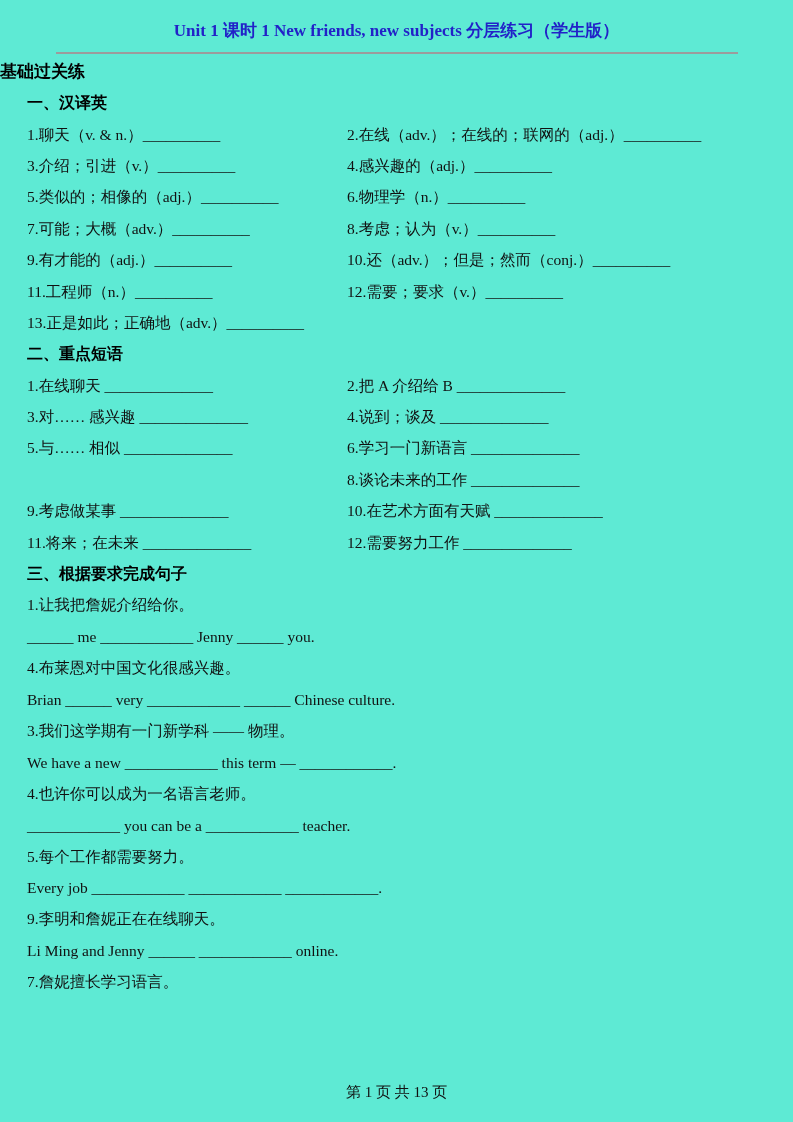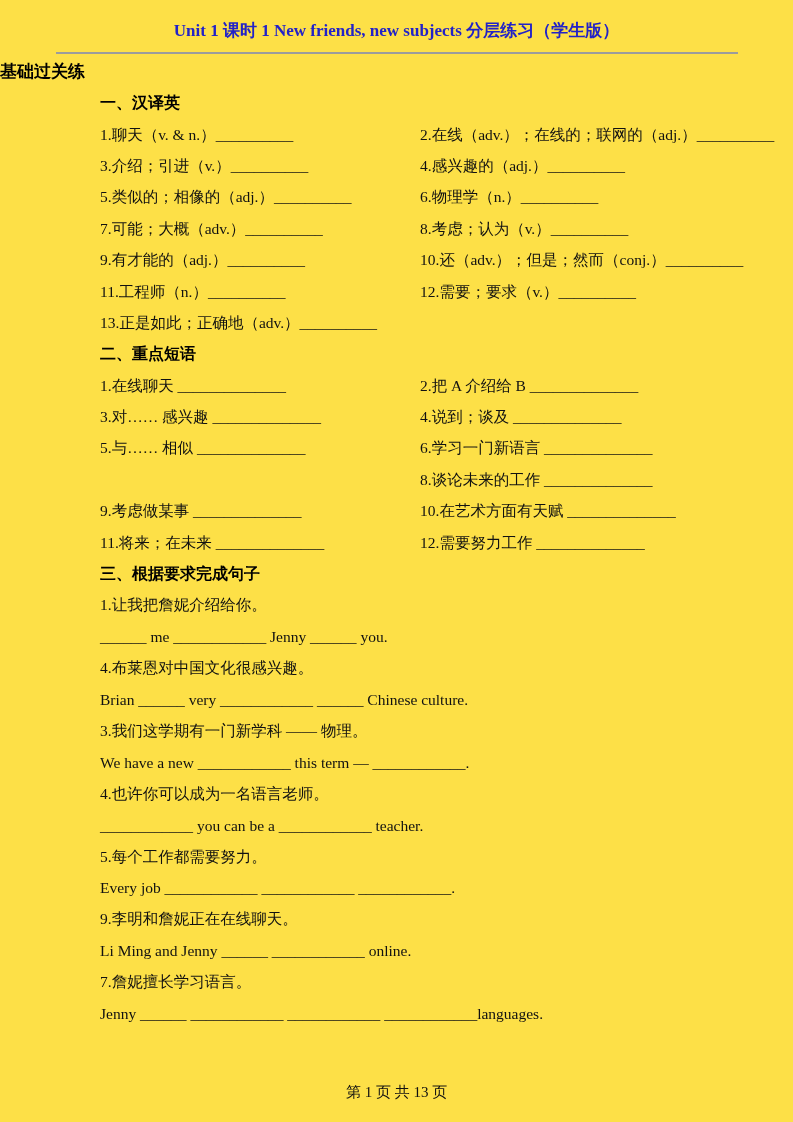--- a/index.html
+++ b/index.html
@@ -1,19 +1,19 @@
 <!DOCTYPE html>
 <html><head>
 <meta charset="utf-8">
 <style>
   html,body { margin:0; padding:0; background:#ffffff; }
   .page {
     position:relative;
     width:793px; height:1122px;
-    background:#fde047;
+    background:#5eead4;
     font-family:"Liberation Serif","DejaVu Serif",serif;
     color:#111111;
     overflow:hidden;
   }
   .doc-title {
     padding-top:20px;
     text-align:center;
     font-size:17px;
     line-height:22px;
     font-weight:bold;
@@ -28,23 +28,22 @@
   .subtitle {
     margin-top:2px;
     height:32px;
     line-height:32px;
     text-align:left;
     font-size:17px;
     font-weight:bold;
     color:#000000;
   }
   .content {
-    padding-left:79px;
+    padding-left:27px;
     padding-right:36px;
-    margin-left:21px;
   }
   .line {
     position:relative;
     height:31.4px;
     display:flex;
     align-items:center;
     font-size:15.5px;
     white-space:pre;
   }
   .line.heading {
@@ -146,19 +145,18 @@
     <div class="line">Brian ______ very ____________ ______ Chinese culture.</div>
     <div class="line">3.我们这学期有一门新学科 —— 物理。</div>
     <div class="line">We have a new ____________ this term — ____________.</div>
     <div class="line">4.也许你可以成为一名语言老师。</div>
     <div class="line">____________ you can be a ____________ teacher.</div>
     <div class="line">5.每个工作都需要努力。</div>
     <div class="line">Every job ____________ ____________ ____________.</div>
     <div class="line">9.李明和詹妮正在在线聊天。</div>
     <div class="line">Li Ming and Jenny ______ ____________ online.</div>
     <div class="line">7.詹妮擅长学习语言。</div>
-    <div class="line">Jenny ______ ____________ ____________ ____________languages.</div>
 
   </div>
 
   <div class="footer">第 1 页 共 13 页</div>
 
 </div>
 
 </body></html>

